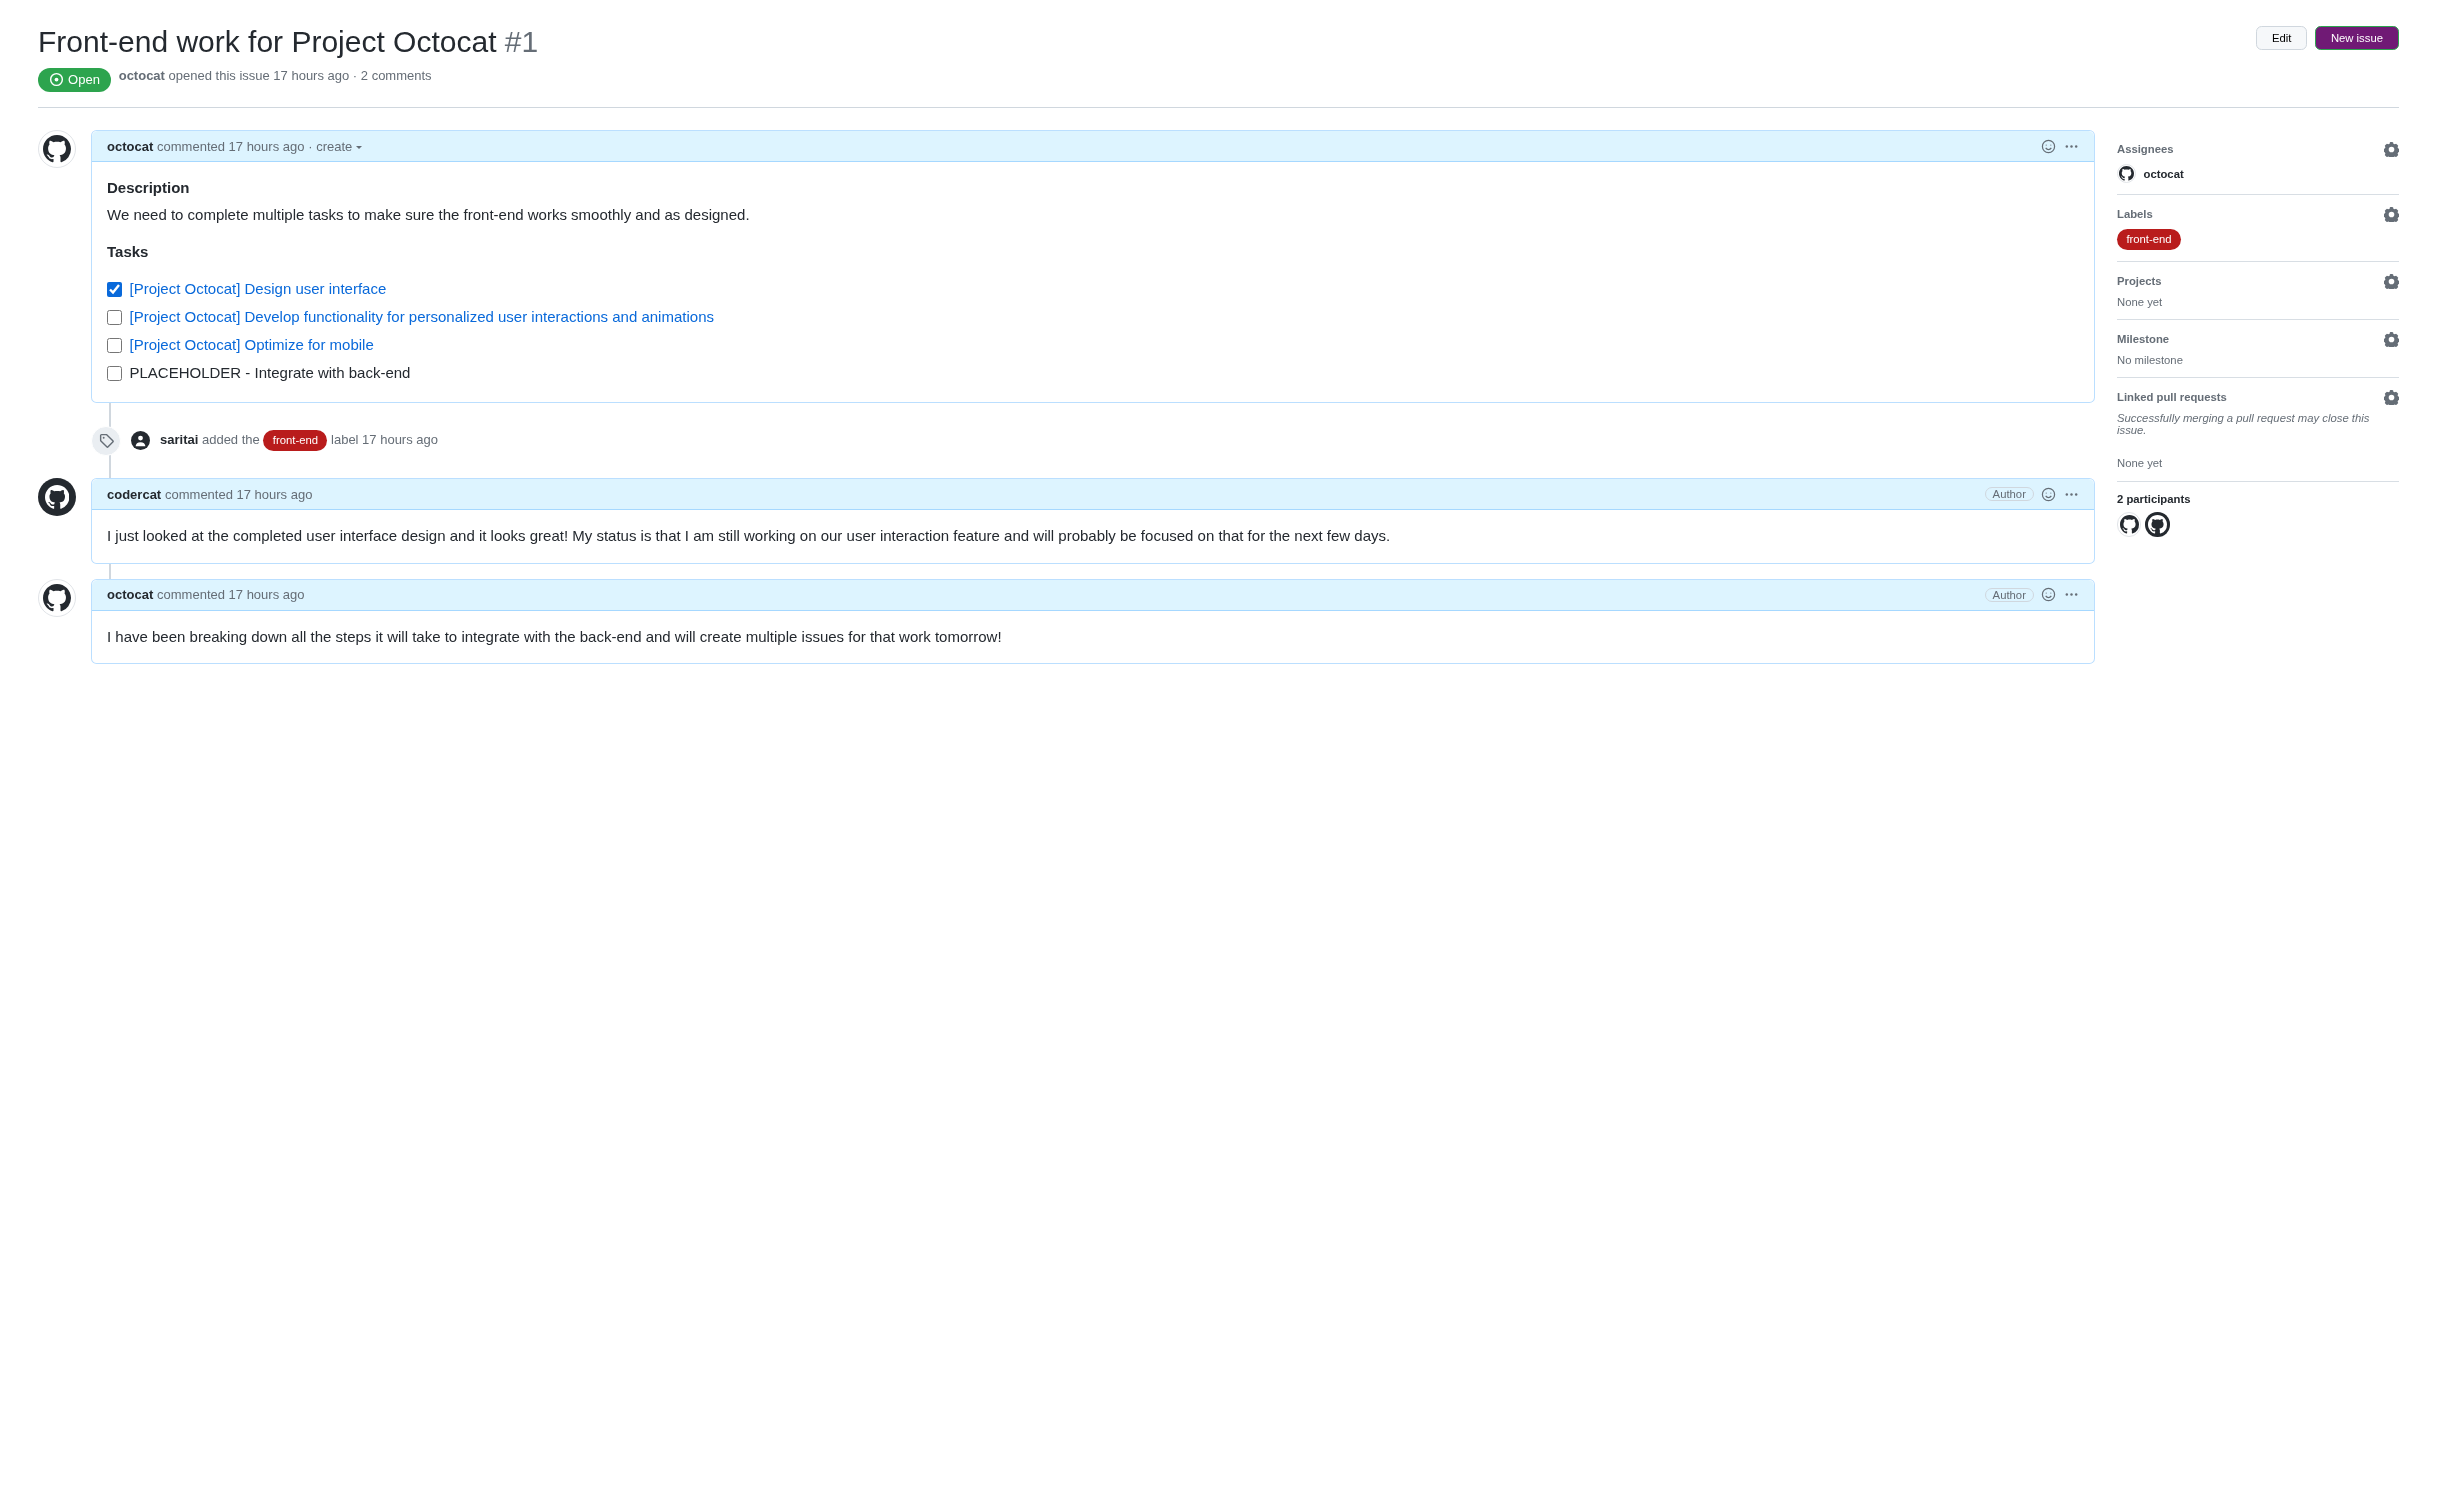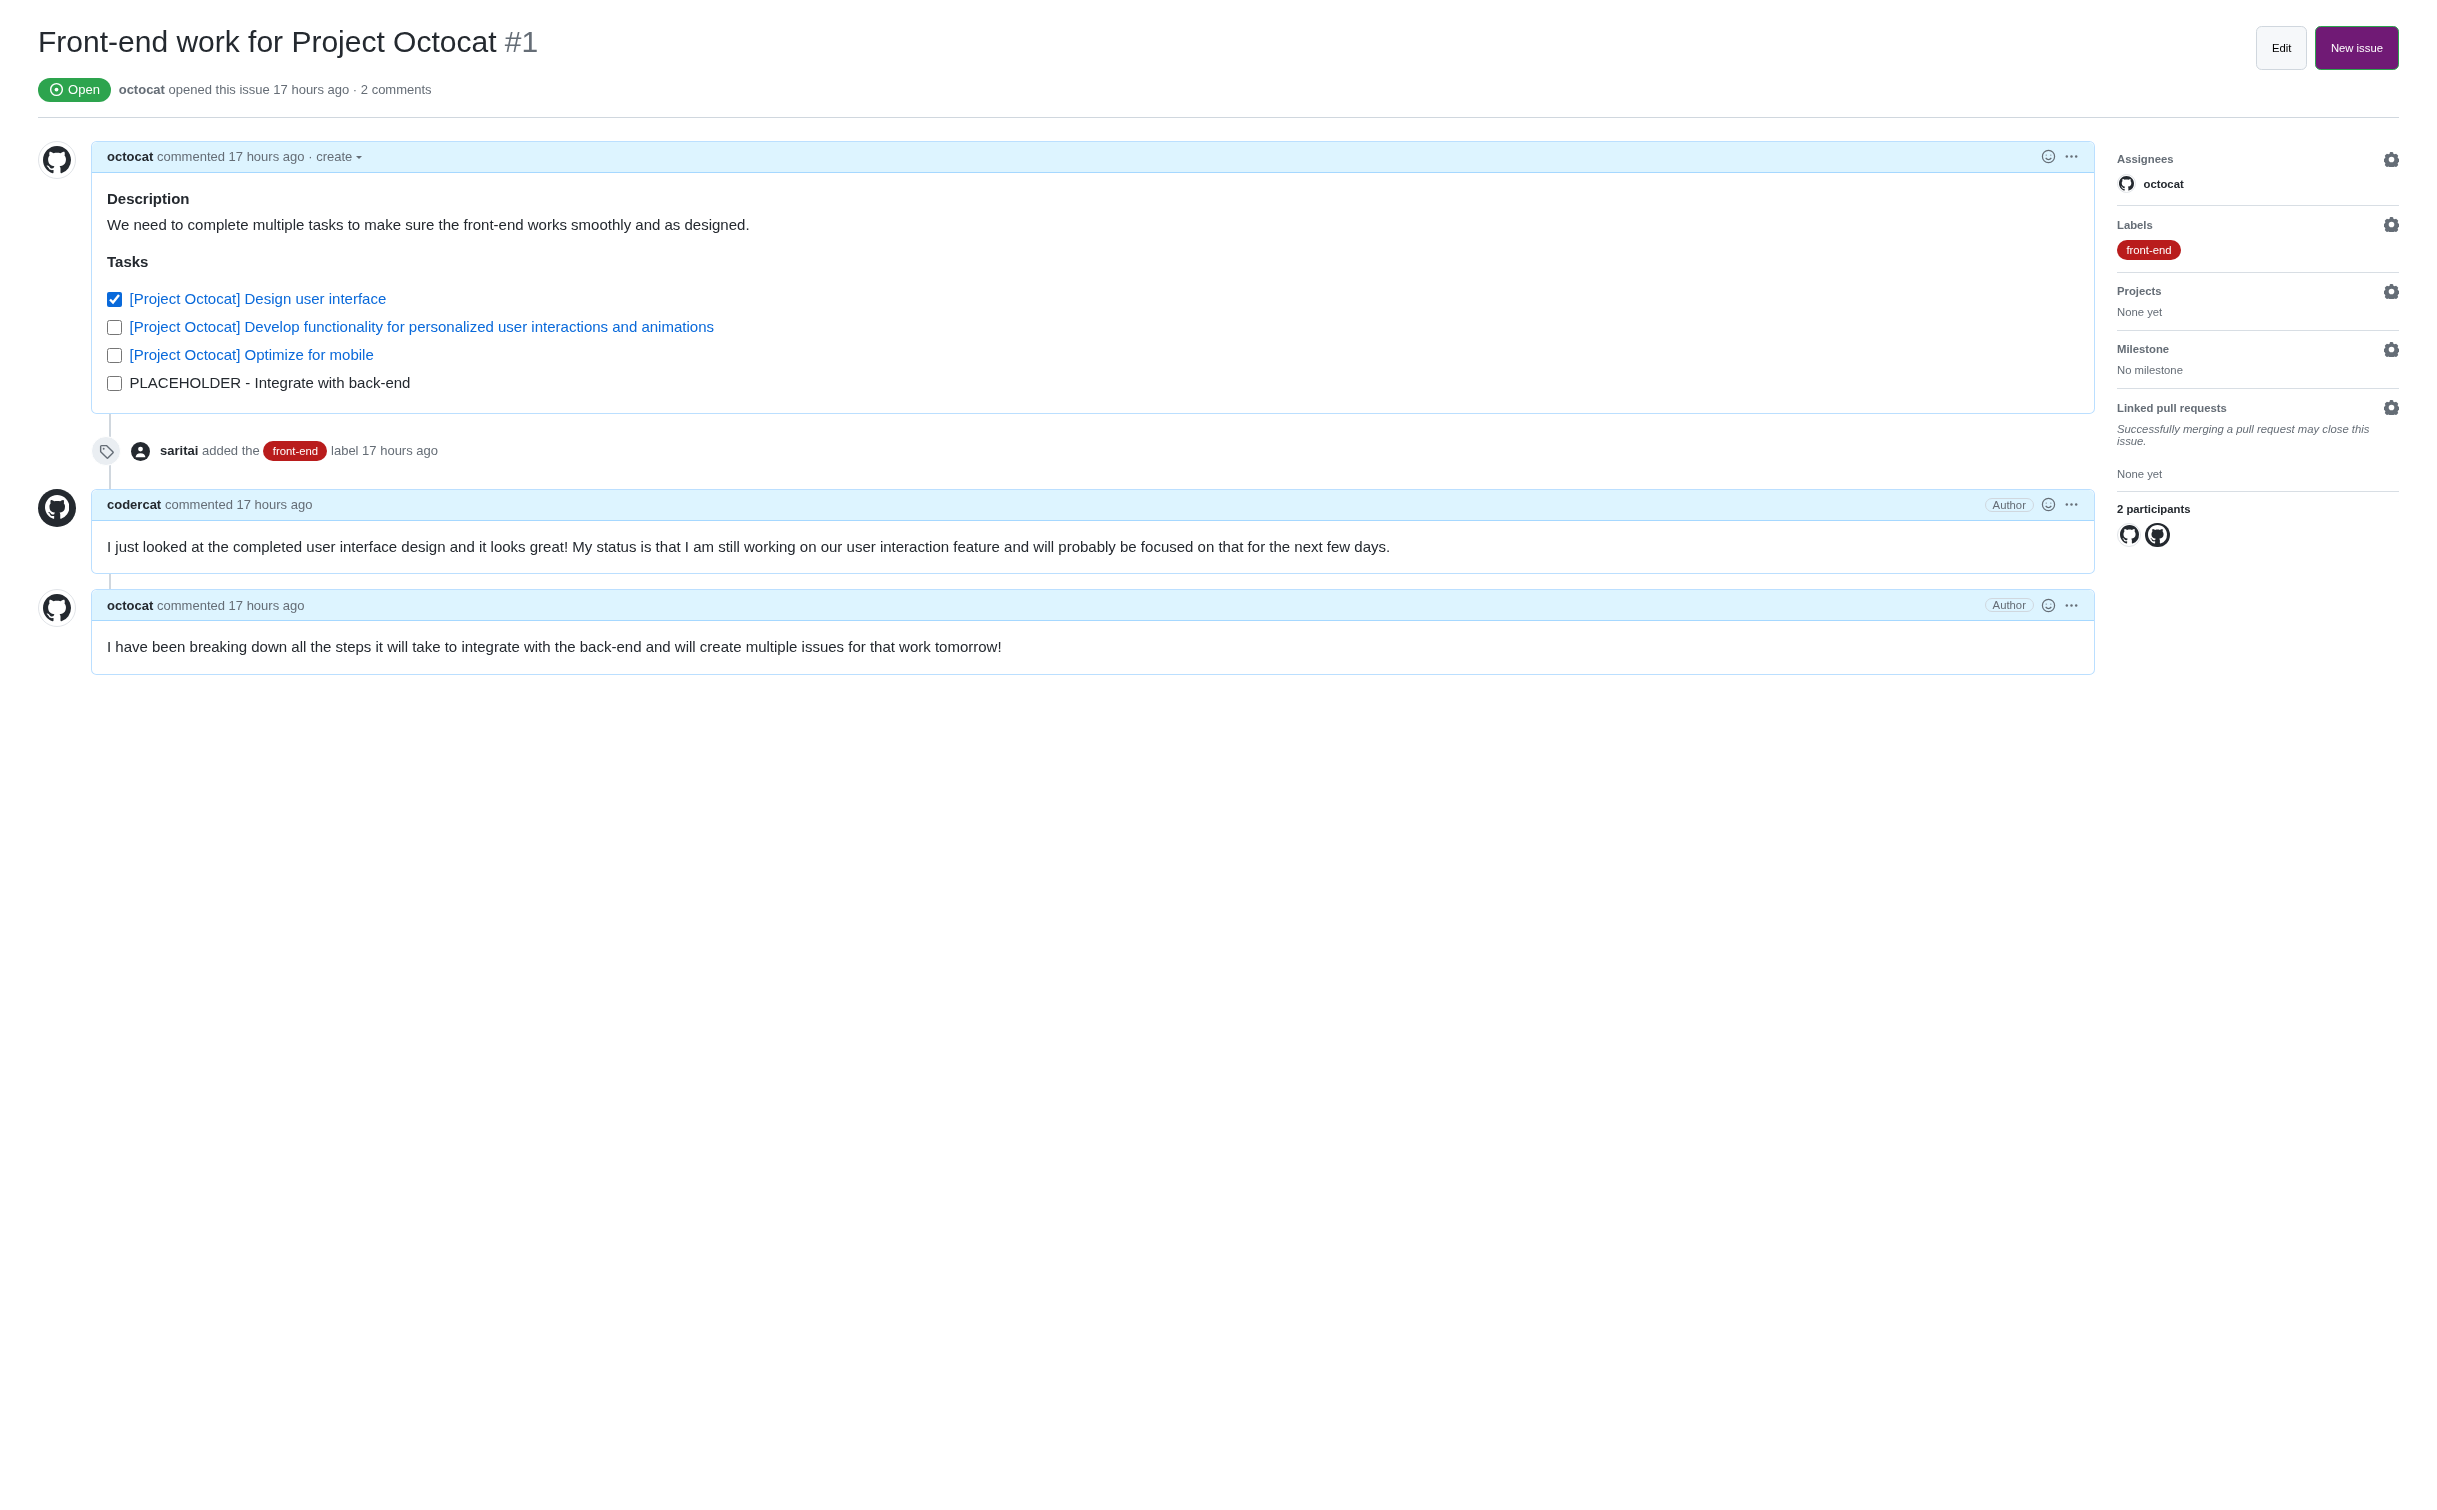--- a/index.html
+++ b/index.html
@@ -17,33 +17,32 @@
   margin-bottom: 7.5px;
 }
 .issue-title {
   font-size: 30px;
   font-weight: 400;
   line-height: 1.25;
 }
 .issue-number { color: #656d76; font-weight: 300; }
 .header-actions { display: flex; gap: 7.5px; margin-top: 3.8px; }
 .btn {
-  padding: 15px 15px;
+  padding: 5px 15px;
   font-size: 11.3px;
   font-weight: 500;
   border-radius: 5.6px;
   border: 0.9px solid #d0d7de;
   background: #f6f8fa;
   cursor: pointer;
   text-align: right;
 }
 .btn-primary { background: #701a75; border-color: #2da44e; color: #fff; }
 .meta-row {
   display: flex;
-  align-items: center;
   gap: 7.5px;
   padding-bottom: 15px;
   border-bottom: 0.9px solid #d0d7de;
   margin-bottom: 22.5px;
 }
 .state-badge {
   display: inline-flex;
   align-items: center;
   gap: 3.8px;
   background: #2da44e;

